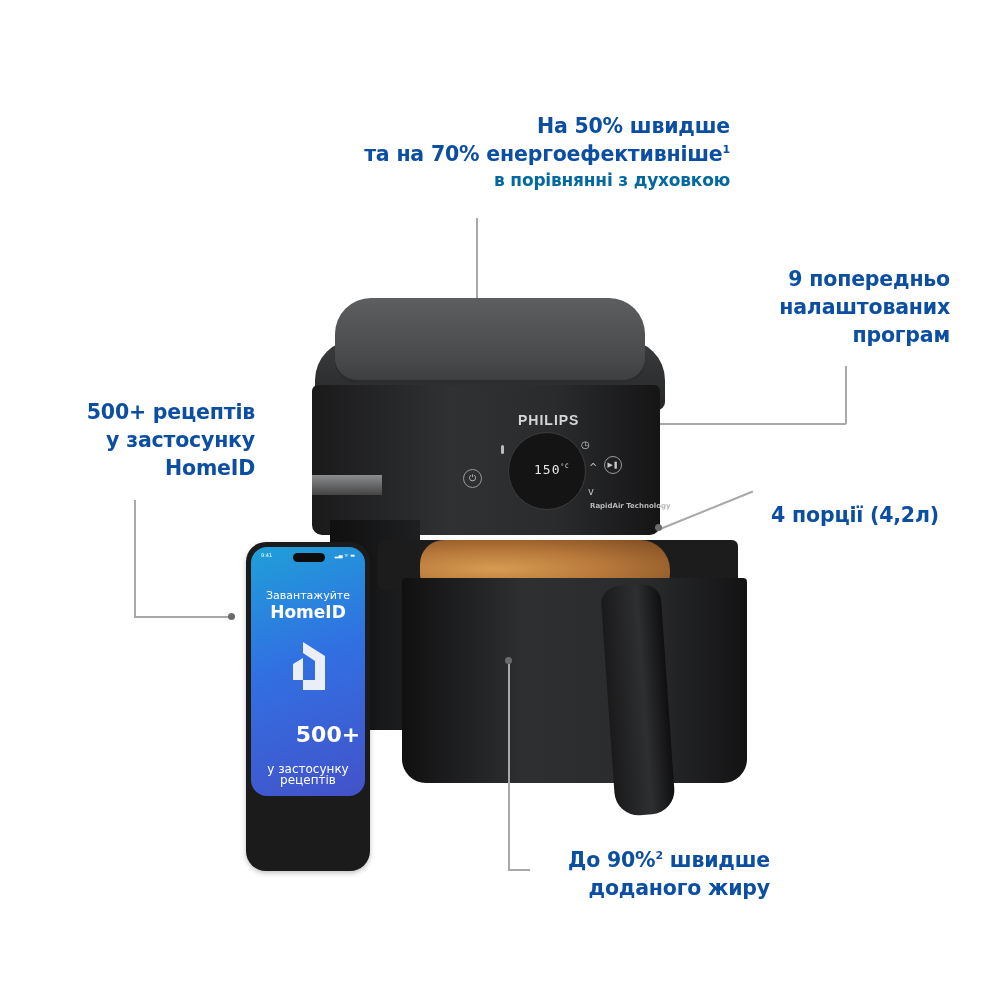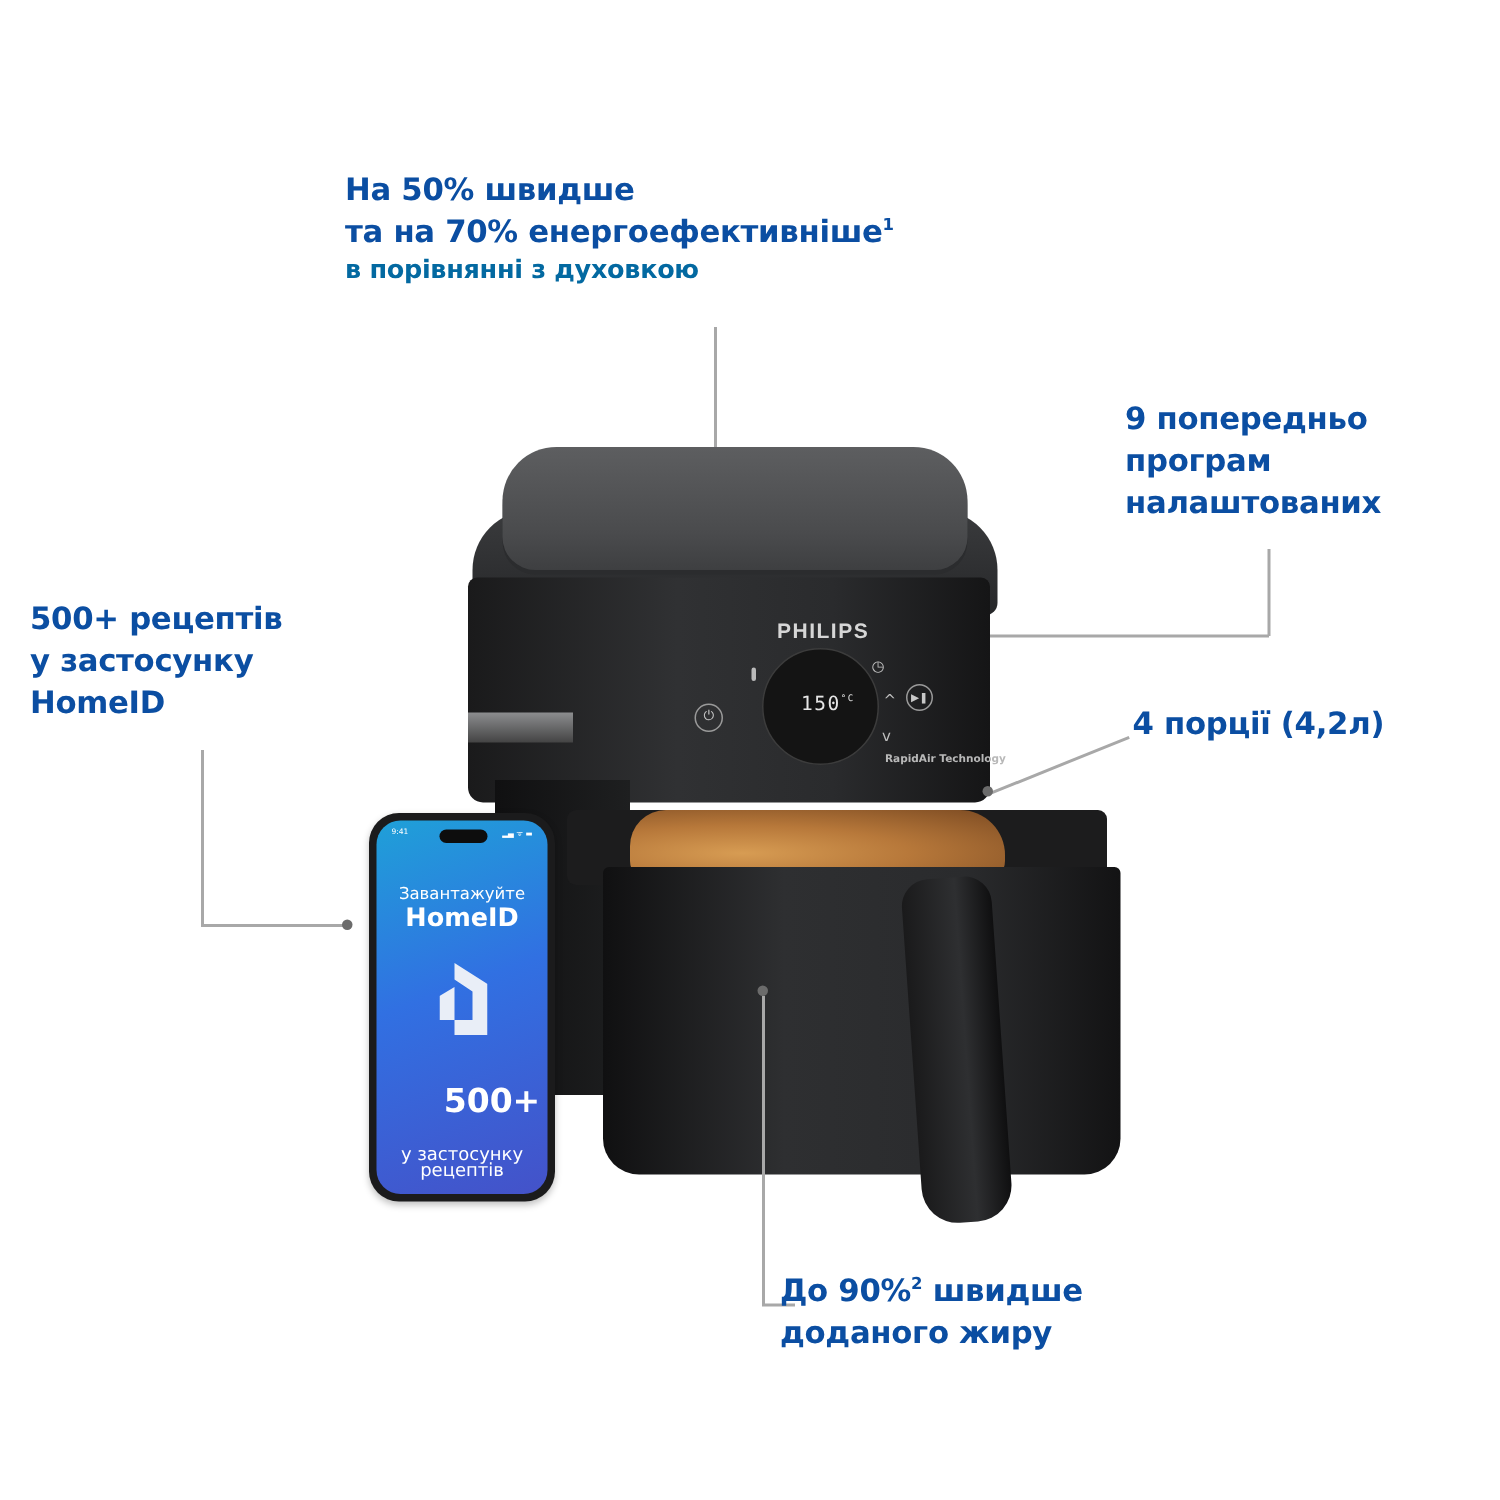--- a/index.html
+++ b/index.html
@@ -1,17 +1,17 @@
 <!DOCTYPE html>
 <html><head>
 <meta charset="utf-8">
 <style>
   html,body{margin:0;padding:0;}
   body{width:1000px;height:1000px;background:#ffffff;position:relative;overflow:hidden;font-family:"DejaVu Sans","Liberation Sans",sans-serif;}
-  .callout{position:absolute;text-align:left;color:#0b4ea2;font-weight:bold;font-size:20.5px;line-height:28px;letter-spacing:-0.2px;}
+  .callout{position:absolute;text-align:right;color:#0b4ea2;font-weight:bold;font-size:20.5px;line-height:28px;letter-spacing:-0.2px;}
   .callout .sub{color:#0369a1;font-weight:bold;font-size:17px;line-height:24px;}
   sup{font-size:11px;line-height:0;vertical-align:super;}
   .line{position:absolute;background:#a8a8a8;}
   .dot{position:absolute;width:7px;height:7px;border-radius:50%;background:#6b6b6b;}
   .lid{position:absolute;left:335px;top:298px;width:310px;height:82px;border-radius:36px 36px 22px 22px;background:linear-gradient(180deg,#5d5e60 0%,#4a4b4d 70%,#3e3f41 100%);box-shadow:0 3px 0 #2b2c2e;}
   .top-ring{position:absolute;left:315px;top:340px;width:350px;height:70px;border-radius:40px 40px 8px 8px;background:linear-gradient(180deg,#3a3b3d,#262729);}
   .body-upper{position:absolute;left:312px;top:385px;width:348px;height:150px;border-radius:6px 6px 10px 10px;background:linear-gradient(90deg,#1a1a1b 0%,#303133 40%,#2a2b2d 70%,#151516 100%);}
   .silver-band{position:absolute;left:312px;top:475px;width:70px;height:20px;background:linear-gradient(180deg,#8c8d8f,#444);}
   .body-back{position:absolute;left:330px;top:520px;width:90px;height:210px;border-radius:0 0 14px 14px;background:linear-gradient(90deg,#101011,#1e1f20);}
   .brand{position:absolute;left:518px;top:412px;color:#d6d6d6;font-weight:bold;font-size:14px;letter-spacing:1px;font-family:"Liberation Sans",sans-serif;}
@@ -19,21 +19,21 @@
   .temp{position:absolute;left:534px;top:462px;color:#e6e6e6;font-size:13px;font-family:"DejaVu Sans Mono",monospace;letter-spacing:1px;}
   .icon{position:absolute;color:#bfbfbf;font-size:10px;line-height:10px;}
   .power{position:absolute;left:463px;top:469px;width:17px;height:17px;border-radius:50%;border:1px solid #9a9a9a;color:#c8c8c8;font-size:9px;line-height:17px;text-align:center;}
   .play{position:absolute;left:604px;top:456px;width:16px;height:16px;border-radius:50%;border:1px solid #9a9a9a;color:#c8c8c8;font-size:7px;line-height:16px;text-align:center;}
   .rapid{position:absolute;left:590px;top:502px;color:#b8b8b8;font-size:7px;font-weight:bold;}
   .basket-opening{position:absolute;left:378px;top:540px;width:360px;height:50px;border-radius:6px;background:#1c1c1d;}
   .food{position:absolute;left:420px;top:540px;width:250px;height:48px;border-radius:24px 30px 14px 14px;background:radial-gradient(ellipse at 30% 60%,#d79c53 0%,#b7783a 45%,#7b4a22 100%);}
   .basket{position:absolute;left:402px;top:578px;width:345px;height:205px;border-radius:4px 4px 24px 24px;background:linear-gradient(90deg,#101011 0%,#2e2f31 35%,#2a2b2d 70%,#131314 100%);}
   .handle{position:absolute;left:608px;top:585px;width:60px;height:230px;border-radius:18px 18px 24px 24px;background:linear-gradient(90deg,#1a1a1b,#2e2f31 60%,#0f0f10);transform:rotate(-4deg);}
   
-  .phone{position:absolute;left:246px;top:542px;width:124px;height:259px;border-radius:20px;background:#1b1b1c;box-shadow:0 2px 5px rgba(0,0,0,.25);}
+  .phone{position:absolute;left:246px;top:542px;width:124px;height:329px;border-radius:20px;background:#1b1b1c;box-shadow:0 2px 5px rgba(0,0,0,.25);}
   .screen{position:absolute;left:5px;top:5px;width:114px;height:249px;border-radius:16px;background:linear-gradient(160deg,#1fa0d8 0%,#3170e2 45%,#4452c9 100%);text-align:center;color:#fff;overflow:hidden;}
   .notch{position:absolute;left:42px;top:6px;width:32px;height:9px;border-radius:5px;background:#0d0d0d;}
   .status-time{position:absolute;left:10px;top:5px;font-size:5px;color:#fff;}
   .status-ic{position:absolute;right:10px;top:5px;font-size:5px;color:#fff;}
   .ph-dl{position:absolute;top:42px;left:0;right:0;font-size:11px;}
   .ph-brand{position:absolute;top:55px;left:0;right:0;font-size:17px;font-weight:bold;}
   .ph-logo{position:absolute;left:42px;top:95px;width:32px;height:48px;}
   .ph-500{position:absolute;top:175px;left:0;right:0;font-size:22px;font-weight:bold;padding-left:40px;}
   .ph-r1{position:absolute;top:200px;left:0;right:0;font-size:12px;margin-top:26px;}
   .ph-r2{position:absolute;top:215px;left:0;right:0;font-size:12px;}
@@ -44,22 +44,22 @@
 <div class="callout" style="left:230px;top:112px;width:500px;">
   <div>На 50% швидше</div>
   <div><span>та на 70% енергоефективніше</span><sup>1</sup></div>
   <div class="sub">в порівнянні з духовкою</div>
 </div>
 <div class="line" style="left:476px;top:218px;width:1.5px;height:96px;"></div>
 <div class="dot" style="left:473px;top:314px;"></div>
 
 <div class="callout" style="left:750px;top:265px;width:200px;">
   <div>9 попередньо</div>
+  <div>налаштованих</div>
   <div>програм</div>
-  <div>налаштованих</div>
 </div>
 <div class="line" style="left:845px;top:366px;width:1.5px;height:58px;"></div>
 <div class="line" style="left:643px;top:423px;width:203px;height:1.5px;"></div>
 <div class="dot" style="left:638px;top:420px;"></div>
 
 <div class="callout" style="left:20px;top:398px;width:235px;">
   <div>500+ рецептів</div>
   <div>у застосунку</div>
   <div>HomeID</div>
 </div>
@@ -83,21 +83,21 @@
 <div class="play">▶❚</div>
 <div class="rapid">RapidAir Technology</div>
 
 <div class="basket-opening"></div>
 <div class="food"></div>
 <div class="basket"></div>
 <div class="handle"></div>
 
 <div class="line" style="left:660px;top:528px;width:100px;height:1.5px;transform-origin:left center;transform:rotate(-22deg);"></div>
 <div class="dot" style="left:655px;top:524px;"></div>
-<div class="callout" style="left:755px;top:468px;width:200px;text-align:left;">
+<div class="callout" style="left:755px;top:501px;width:200px;text-align:center;">
   <div>4 порції (4,2л)</div>
 </div>
 
 <div class="dot" style="left:505px;top:657px;"></div>
 <div class="line" style="left:508px;top:664px;width:1.5px;height:206px;"></div>
 <div class="line" style="left:508px;top:869px;width:22px;height:1.5px;"></div>
 <div class="callout" style="left:520px;top:846px;width:250px;">
   <div><span>До 90%</span><sup>2</sup><span> швидше</span></div>
   <div>доданого жиру</div>
 </div>

